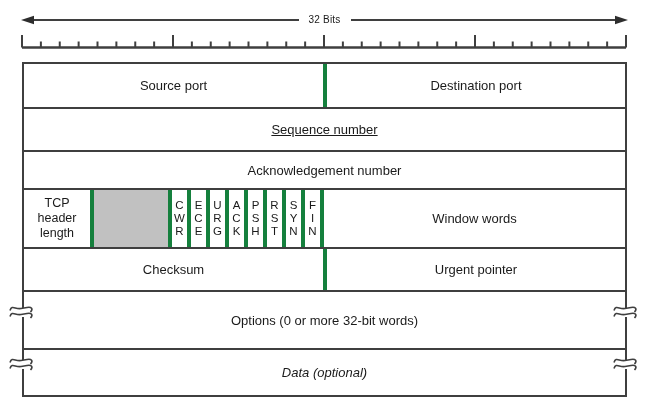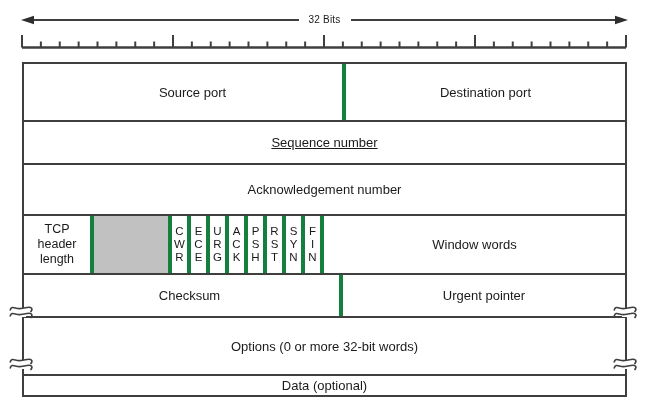--- a/index.html
+++ b/index.html
@@ -27,27 +27,27 @@
   .ruler { position: absolute; left: 0; top: 33px; width: 649px; height: 16px; }
 
   
   .frame {
     position: absolute; left: 22px; top: 62px; width: 605px; height: 335px;
     border: 2px solid #3f3f3f; background: #fff;
     display: flex; flex-direction: column;
   }
   .row { display: flex; width: 100%; }
   .row + .row { border-top: 2px solid #3f3f3f; }
-  .r1 { height: 56px; padding-left: 19px; }
+  .r1 { height: 43px; }
   .r2 { height: 43px; text-decoration: underline; }
-  .r3 { height: 51px; justify-content: flex-end; }
+  .r3 { height: 38px; justify-content: flex-end; }
   .r4 { height: 59px; }
-  .r5 { height: 43px; padding-left: 16px; }
+  .r5 { height: 43px; }
   .r6 { height: 58px; }
-  .r7 { flex: 1; }
+  .r7 { flex: 1; font-style: italic; }
   .cell {
     display: flex; align-items: center; justify-content: center;
     font-size: 13px; text-align: center; height: 100%;
   }
   .cell + .cell { border-left: 4px solid #15803d; }
   .grow { flex: 1; }
   .w-half { width: 299px; flex: none; }
   .w-tcphl { width: 66px; flex: none; font-size: 12.5px; line-height: 15px; padding: 0 5px; }
   .w-reserved { width: 78px; flex: none; background: #c1c1c1; }
   .flag-cell {

